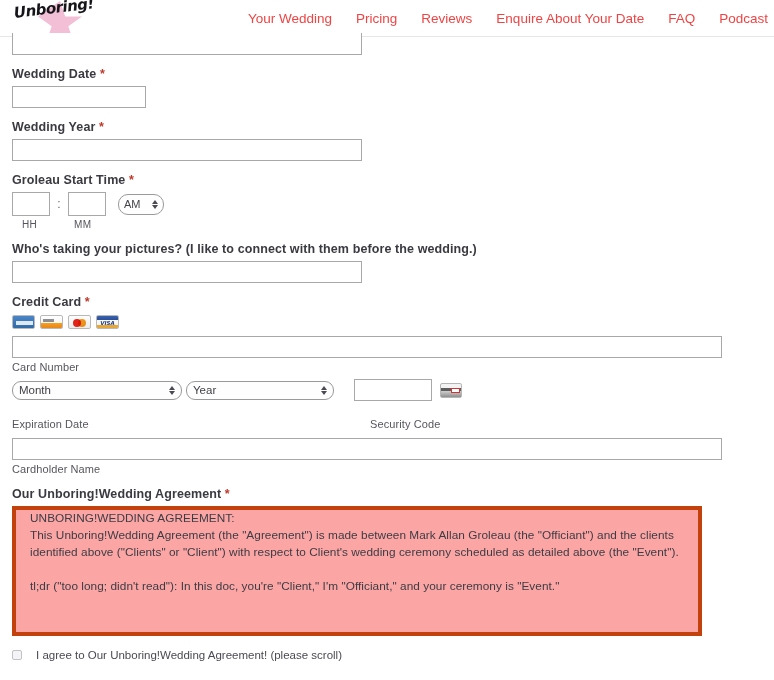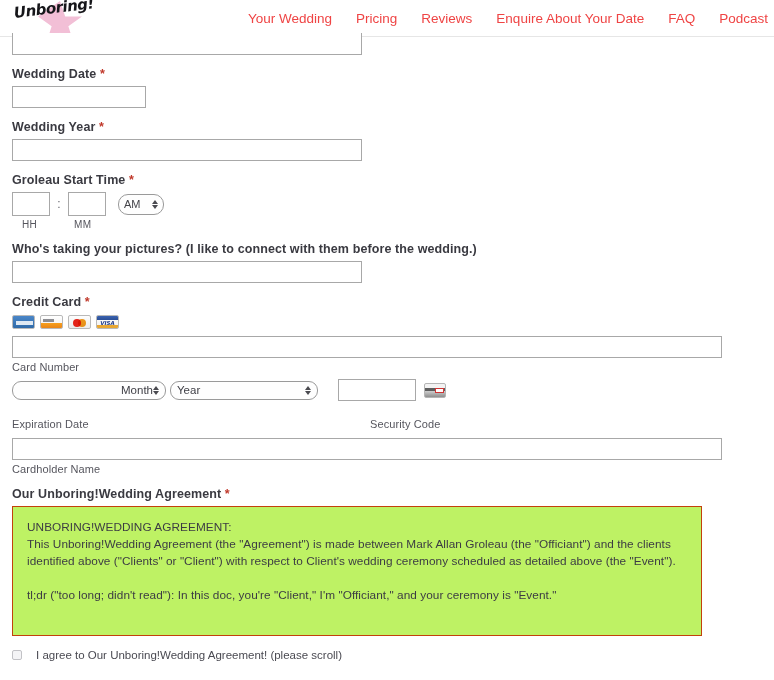--- a/index.html
+++ b/index.html
@@ -273,21 +273,21 @@
     border-radius: 9px;
     background: #fefefe;
     display: flex;
     align-items: center;
     justify-content: space-between;
     padding: 0 6px;
     font-size: 11.5px;
     color: #3f3f46;
     cursor: pointer;
   }
-  .sel-month { width: 154px; justify-content: flex-end; }
+  .sel-month { width: 170px; }
   .sel-year  { width: 148px; margin-left: 4px; }
   .sec-input {
     box-sizing: border-box;
     width: 78px;
     height: 22px;
     border: 1px solid #a8a8a8;
     background: #fff;
     margin-left: 20px;
   }
   .cvv-icon {
@@ -313,23 +313,23 @@
     display: flex;
     margin-top: 14px;
   }
   .label-row .l1 { width: 358px; }
 
   
   .agreement {
     box-sizing: border-box;
     width: 690px;
     height: 130px;
-    border: 1px solid #c2410c;
-    background: #bef264;
-    padding: 12px 14px 0 14px;
+    border: 4px solid #c2410c;
+    background: #fca5a5;
+    padding: 0 14px 0 14px;
     overflow: hidden;
     margin-top: 5px;
   }
   .agr-line {
     font-size: 11.8px;
     line-height: 17px;
     color: #3c3c43;
     letter-spacing: 0.05px;
   }
   .agr-gap { height: 17px; }

